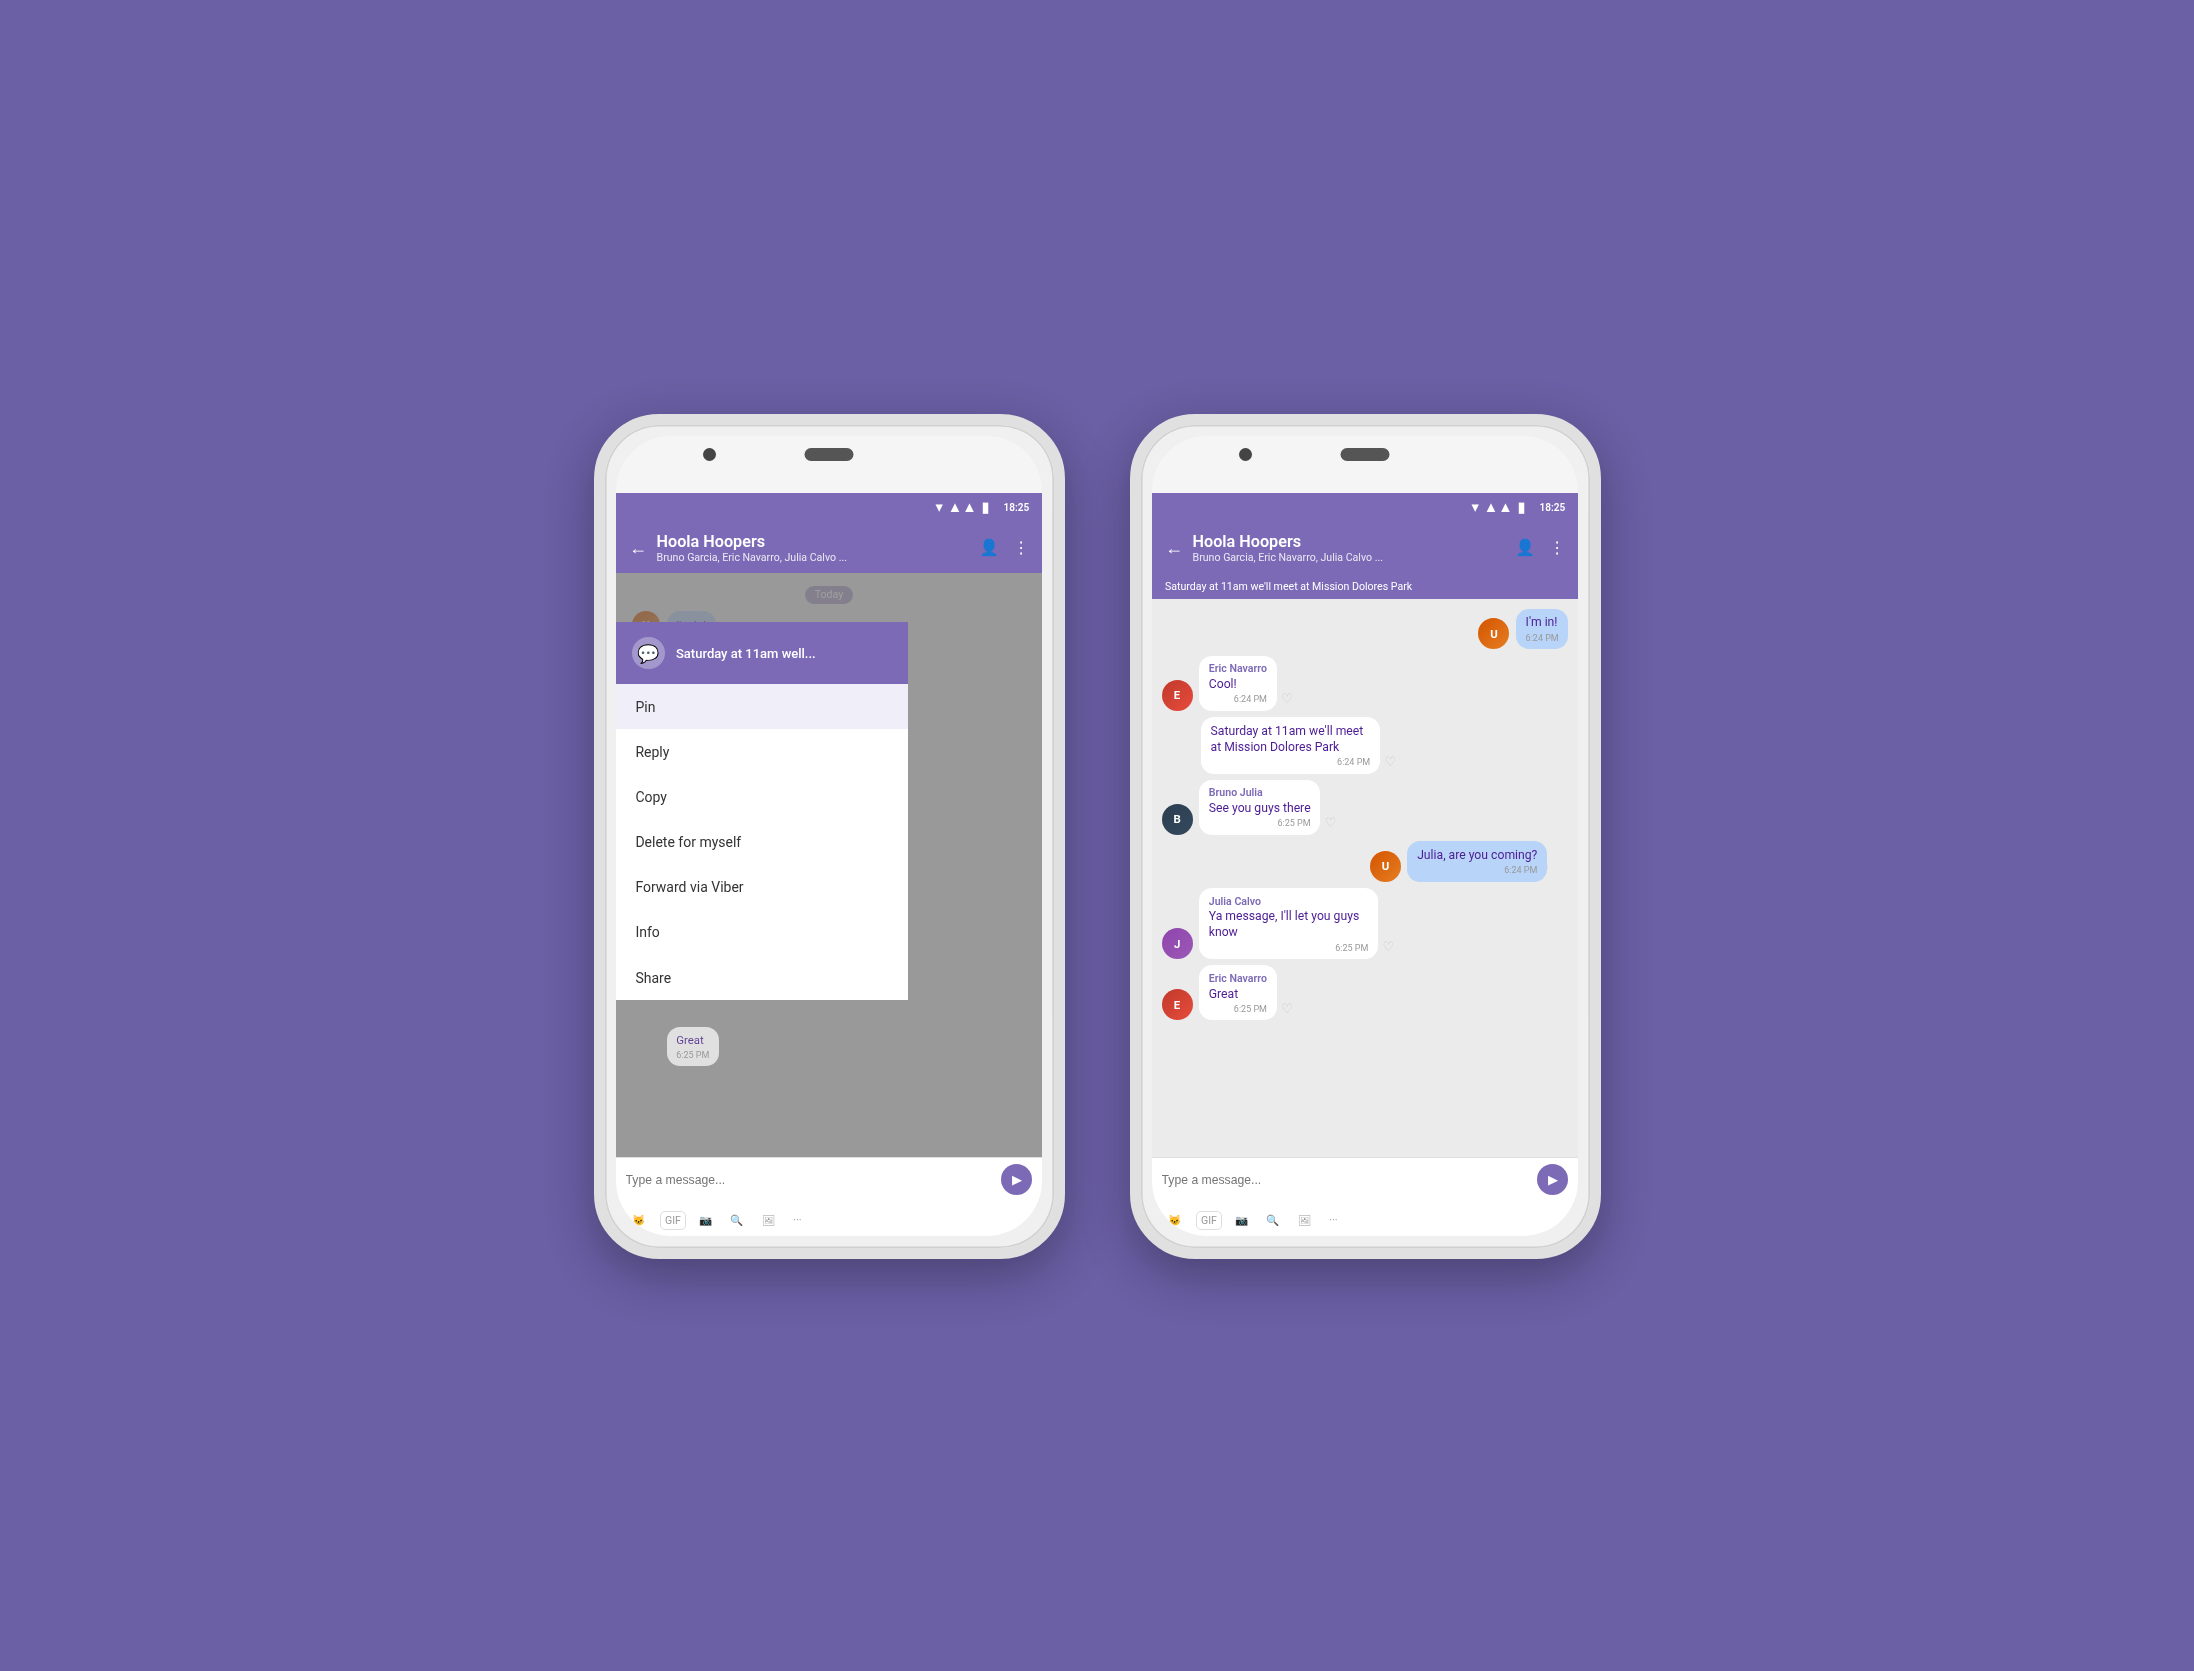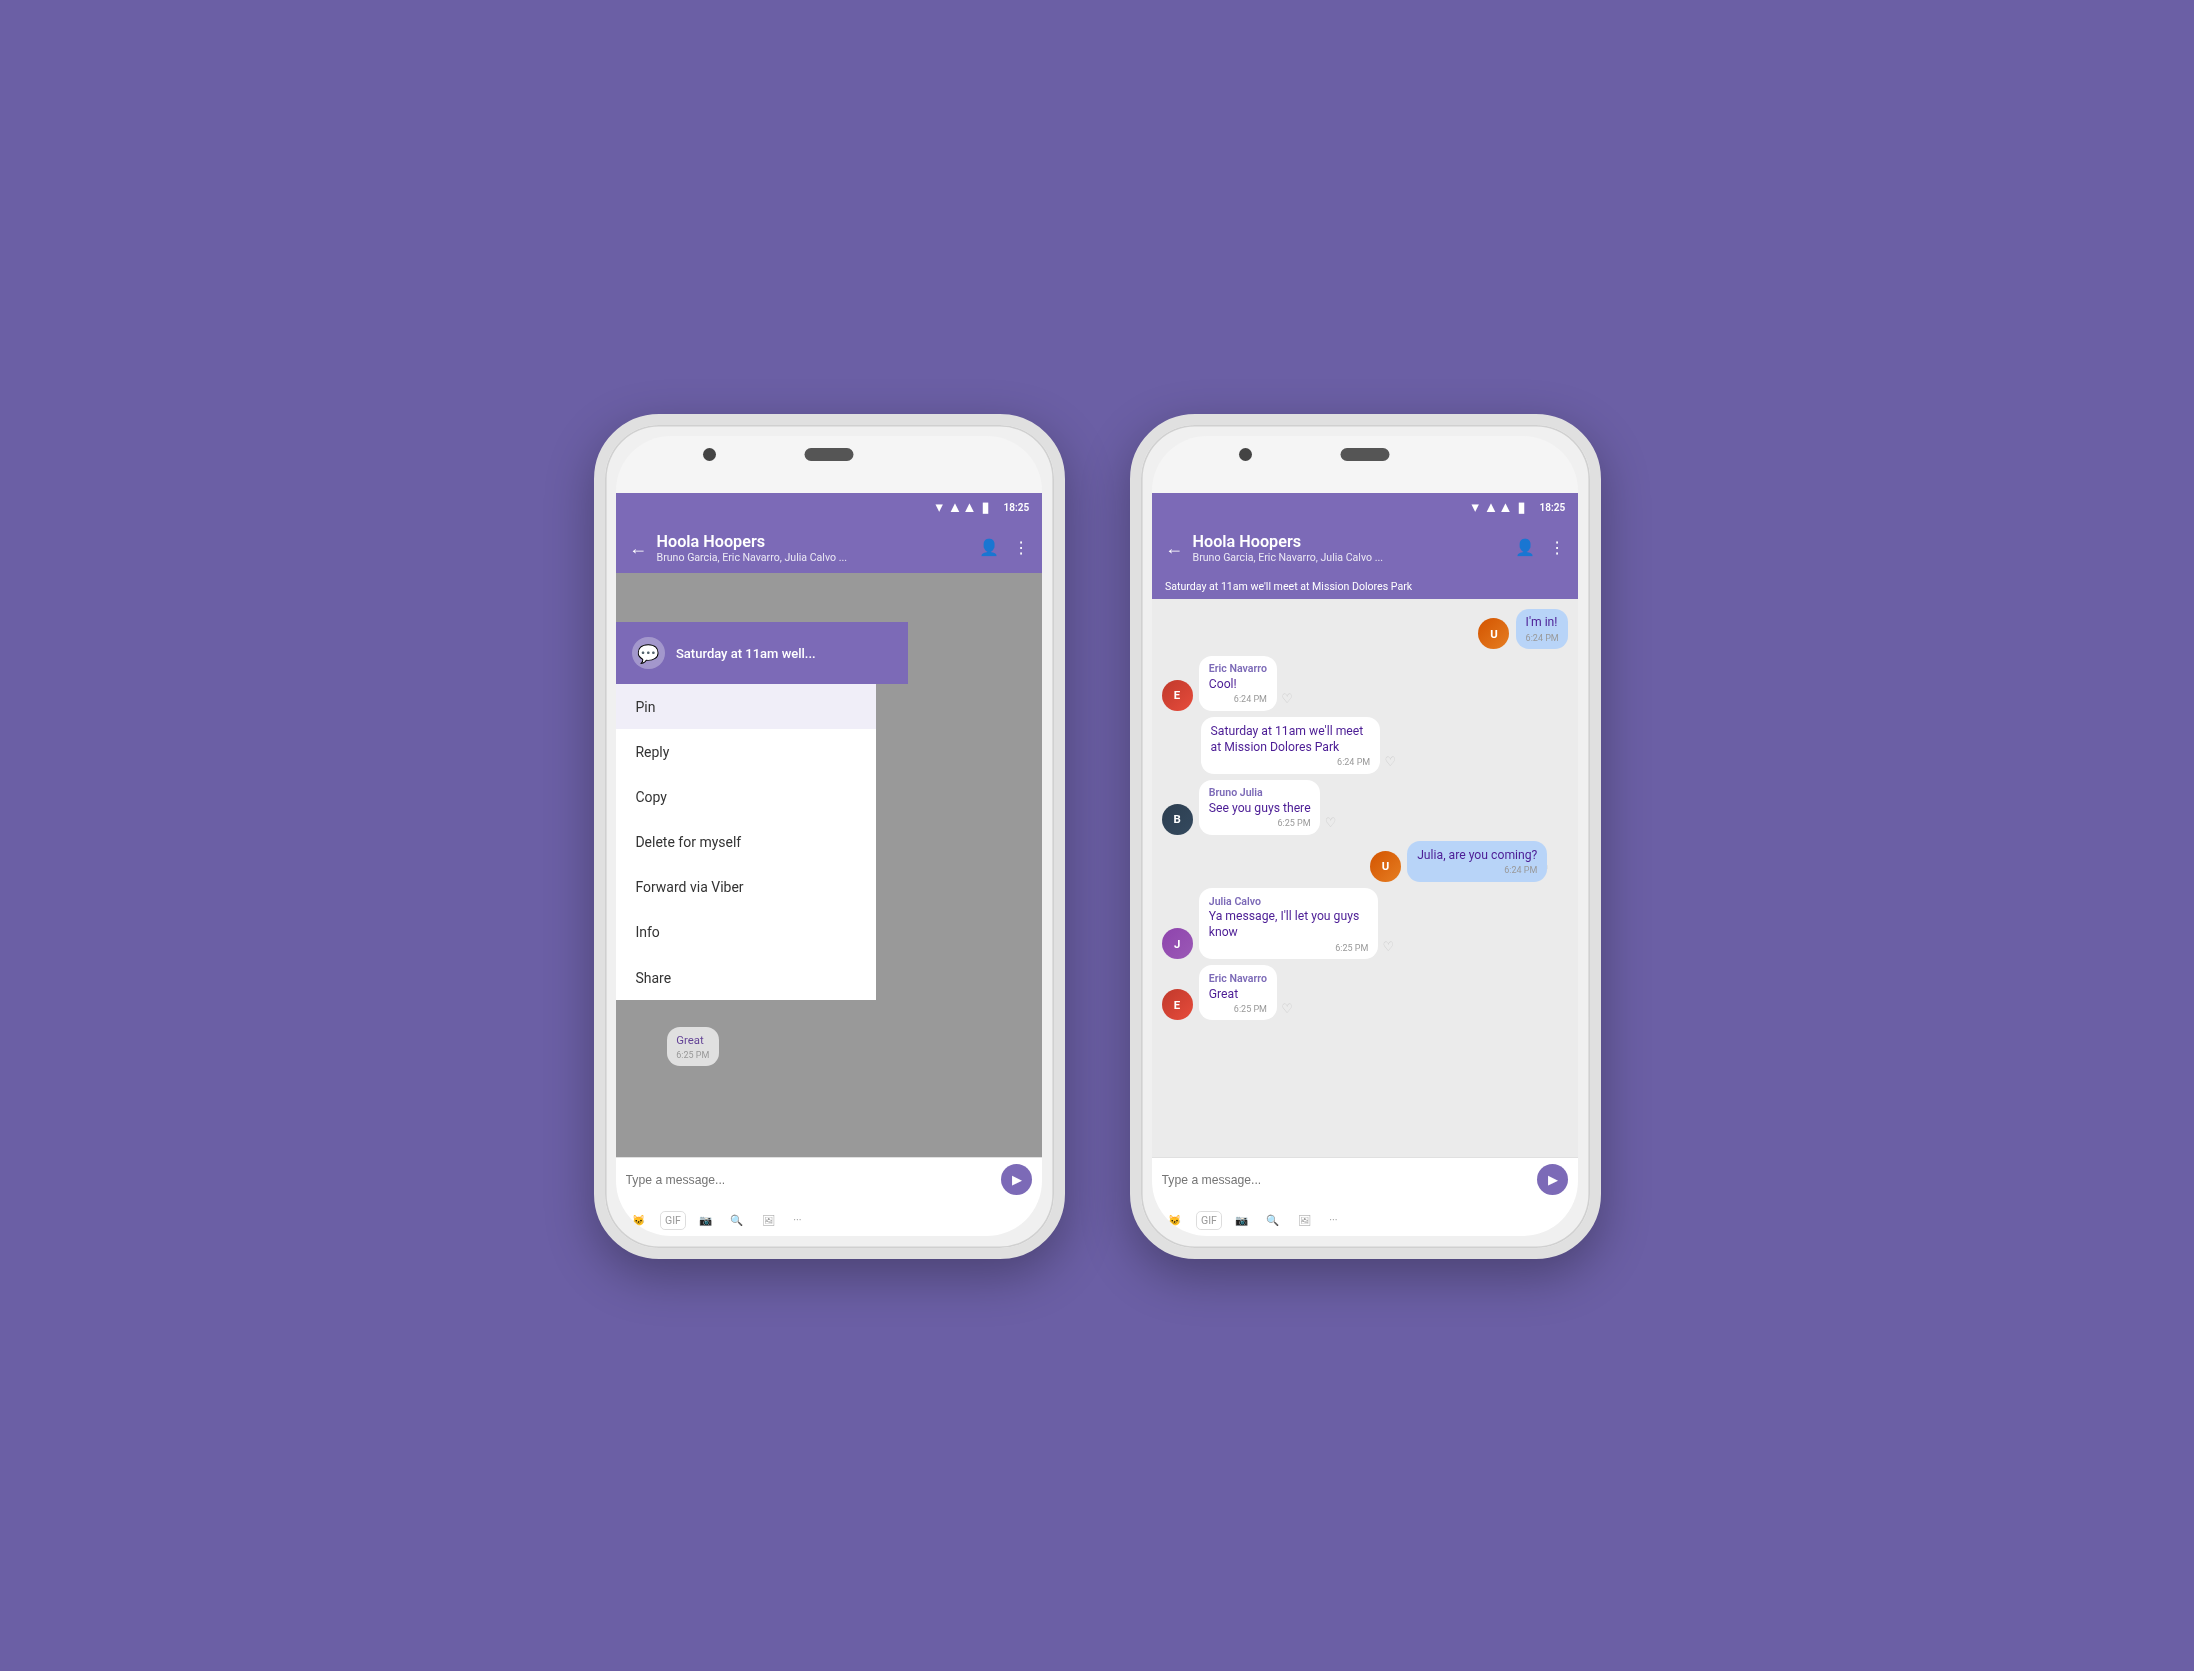--- a/index.html
+++ b/index.html
@@ -345,21 +345,21 @@
     }
 
     .context-header-text {
       color: white;
       font-size: 13px;
       font-weight: 500;
     }
 
     .context-menu {
       background: white;
-      width: 260px;
+      width: 292px;
     }
 
     .context-item {
       padding: 14.6px 19.5px;
       font-size: 14px;
       color: #333;
       cursor: pointer;
       background: white;
     }
 
@@ -408,20 +408,32 @@
             <div class="header-subtitle">Bruno Garcia, Eric Navarro, Julia Calvo ...</div>
           </div>
           <div class="header-icons">
             <span class="header-icon">👤</span>
             <span class="header-icon">⋮</span>
           </div>
         </div>
 
         <div class="chat-area" style="position:relative;">
 
+          <div style="padding:6.5px; opacity:0.5;">
+            <div class="date-label">
+              <span>Today</span>
+            </div>
+
+            <div class="msg-row right" style="justify-content:flex-end; padding-right:9.7px;">
+              <div class="bubble outgoing" style="max-width:130px;">
+                <div class="bubble-text" style="font-size:11.4px;">I'm in!</div>
+              </div>
+              <div class="avatar user" style="width:28px;height:28px;">U</div>
+            </div>
+          </div>
 
           <div class="context-overlay">
             <div class="context-header">
               <div class="context-header-icon">💬</div>
               <div class="context-header-text">Saturday at 11am well...</div>
             </div>
             <div class="context-menu">
               <div class="context-item active">Pin</div>
               <div class="context-item">Reply</div>
               <div class="context-item">Copy</div>

